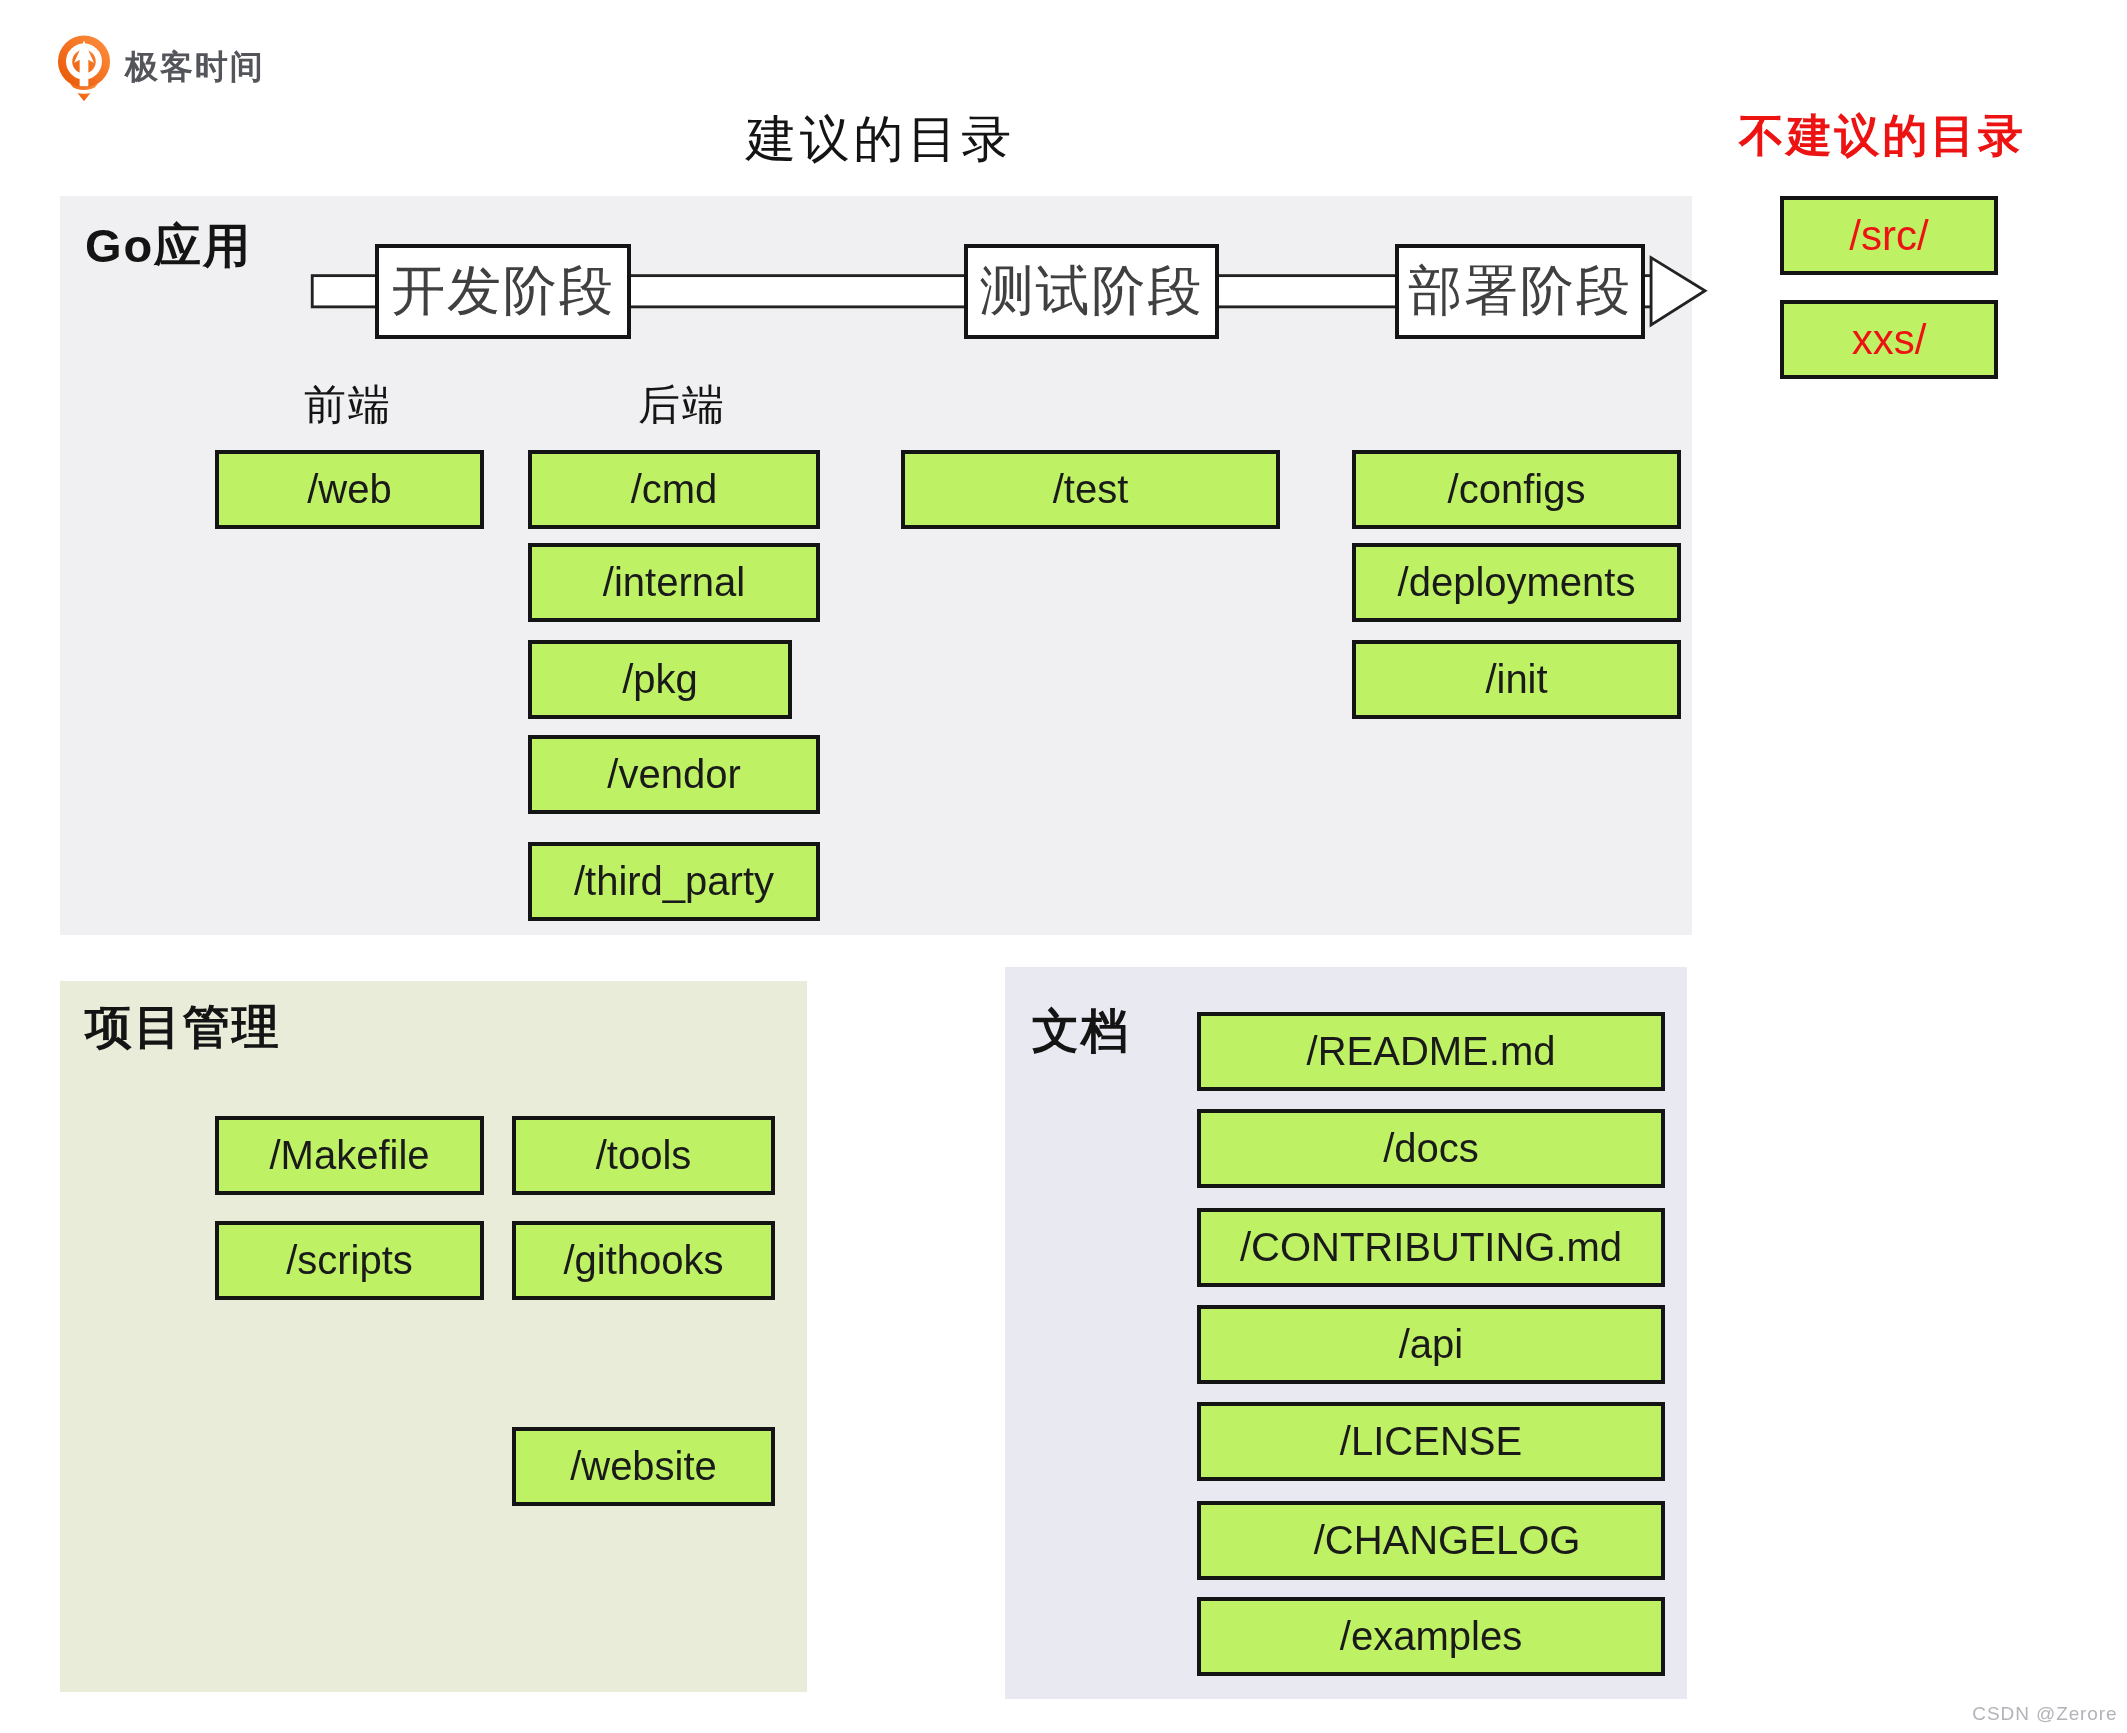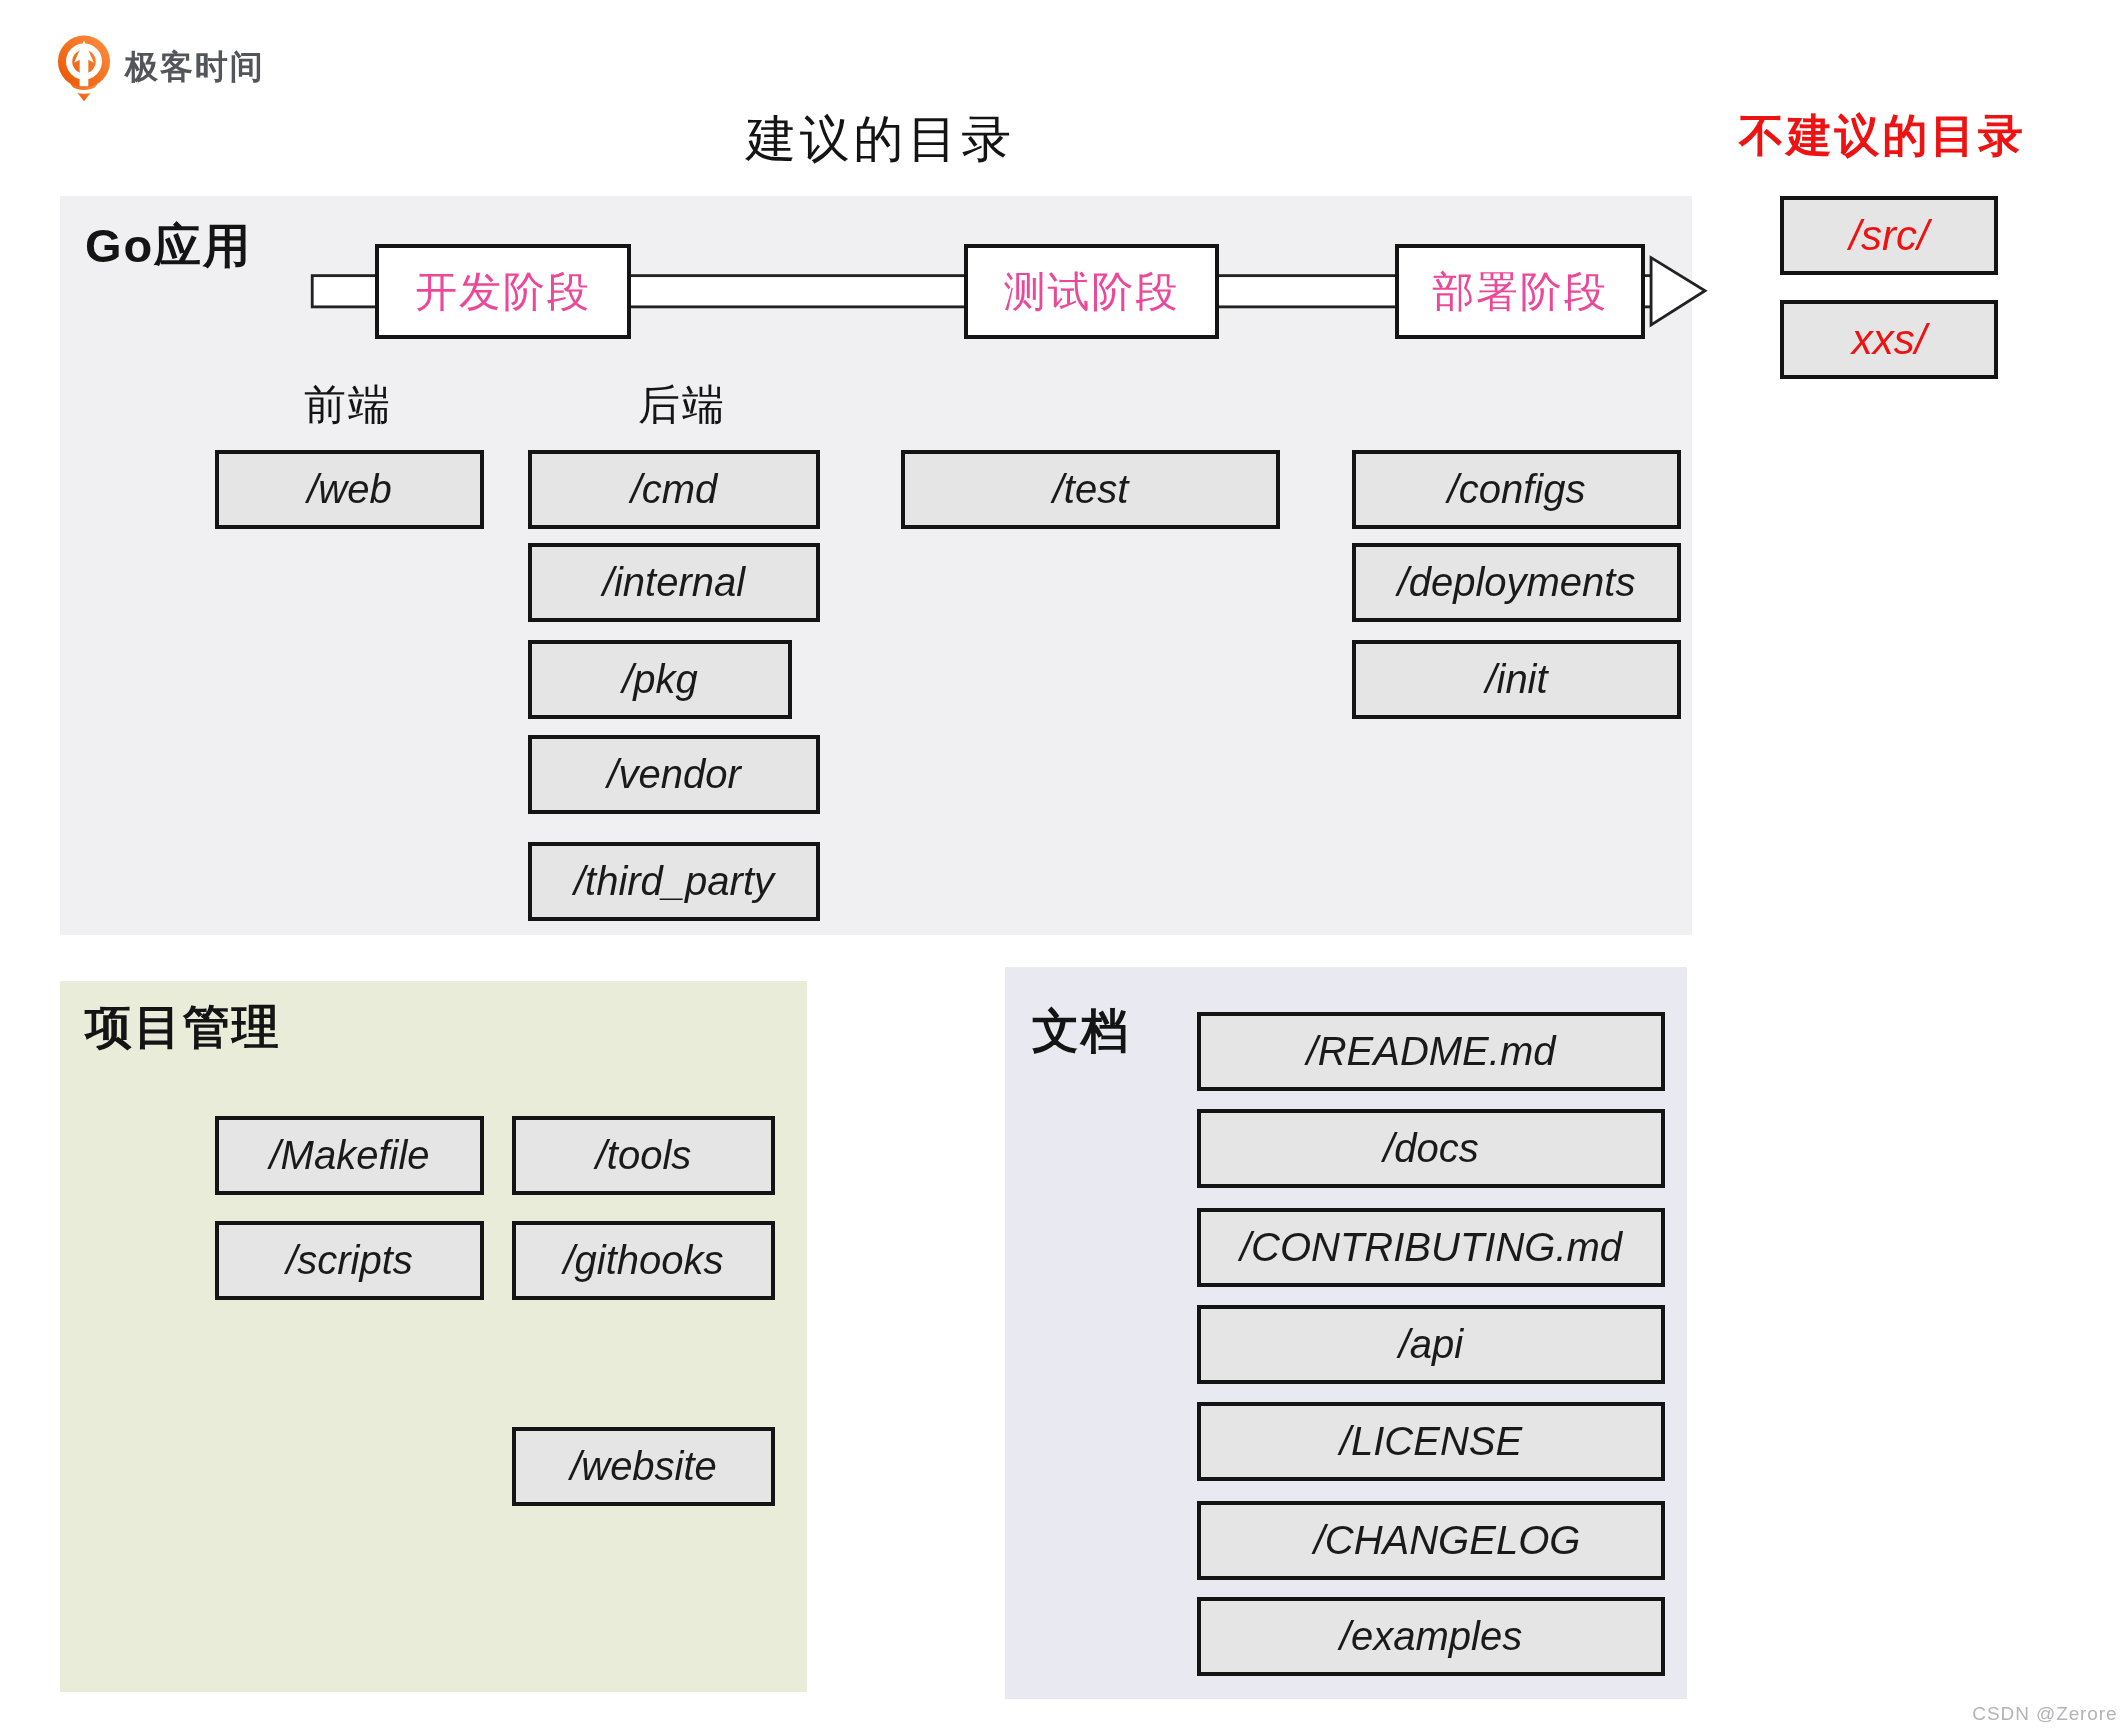--- a/index.html
+++ b/index.html
@@ -9,28 +9,28 @@
   .panel{position:absolute;}
   .panel-go{left:60px;top:196px;width:1632px;height:739px;background:#f0f0f2;}
   .panel-green{left:60px;top:981px;width:747px;height:711px;background:#e9ecd9;}
   .panel-purple{left:1005px;top:967px;width:682px;height:732px;background:#e9e9f1;}
 
   .panel-title{position:absolute;font-weight:700;color:#141414;font-size:47px;line-height:1.1;letter-spacing:1.9px;}
 
   .main-title{position:absolute;left:746px;top:106px;font-size:50px;color:#141414;font-weight:400;letter-spacing:3.8px;}
   .warn-title{position:absolute;left:1739px;top:106px;font-size:45px;color:#ed1313;font-weight:600;letter-spacing:2.8px;}
 
-  .dbox{position:absolute;background:#e5e5e5;border:4.7px solid #141414;box-sizing:border-box;
+  .dbox{position:absolute;background:#bef264;border:4.7px solid #141414;box-sizing:border-box;
         display:flex;align-items:center;justify-content:center;
-        font-size:40px;color:#1a1a1a;white-space:nowrap;font-style:italic;}
+        font-size:40px;color:#1a1a1a;white-space:nowrap;}
   .dbox.red-text{color:#ed1313;font-size:42px;}
 
   .phase-box{position:absolute;background:#ffffff;border:4.7px solid #141414;box-sizing:border-box;
         display:flex;align-items:center;justify-content:center;
-        font-size:42px;color:#ec4899;font-weight:500;letter-spacing:1.9px;}
+        font-size:54px;color:#404040;font-weight:500;letter-spacing:1.9px;}
 
   .col-label{position:absolute;transform:translateX(-50%);font-size:42px;font-weight:500;color:#141414;letter-spacing:1.9px;}
 
   .pipe-svg{position:absolute;left:0;top:0;pointer-events:none;}
 
   .logo{position:absolute;left:53px;top:34px;display:flex;align-items:center;}
   .logo-text{position:absolute;left:125px;top:45px;font-size:33px;font-weight:700;color:#53555b;letter-spacing:1.9px;}
 
   .watermark{position:absolute;right:9.5px;top:1703px;font-size:19px;color:#b3b3b9;letter-spacing:0.9px;}
 </style>

